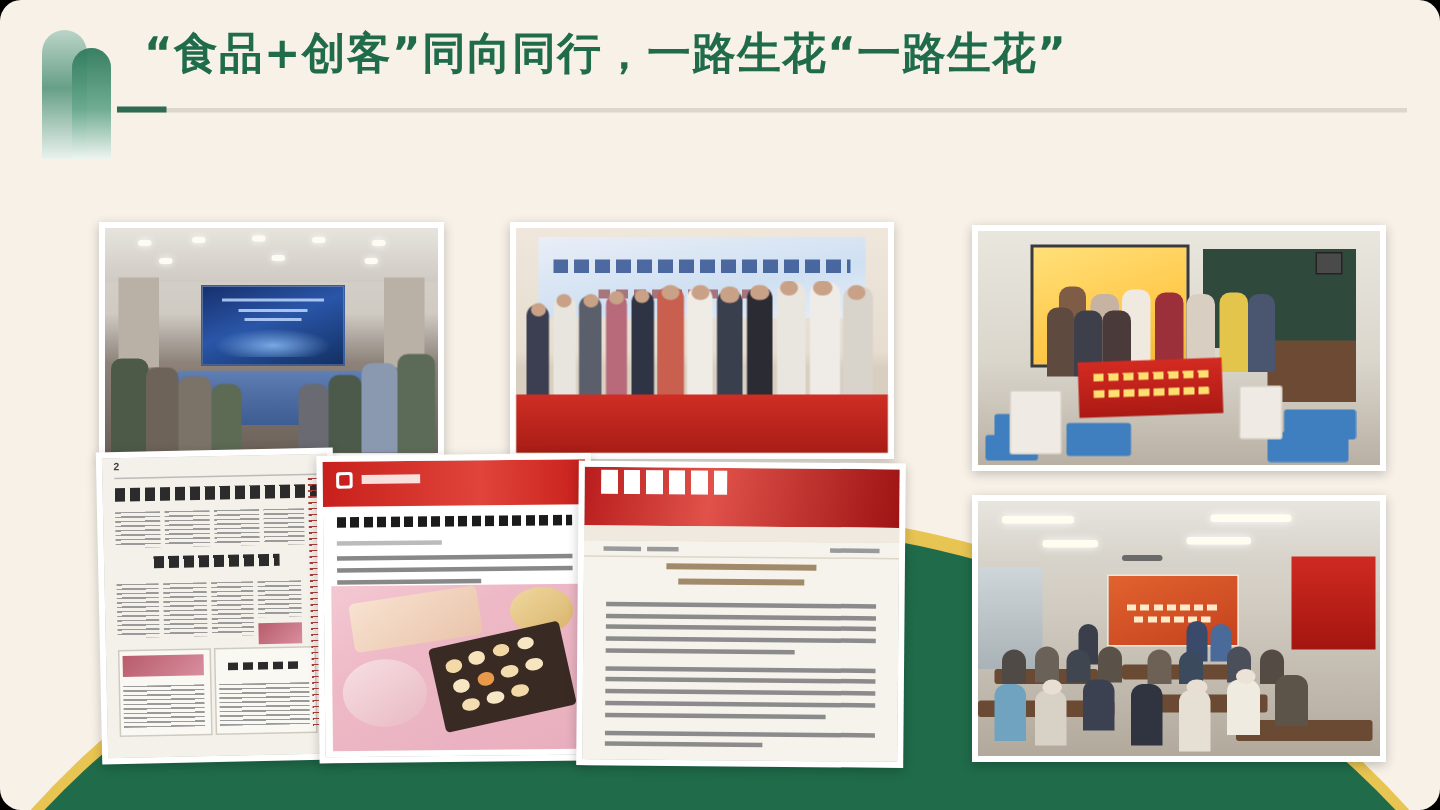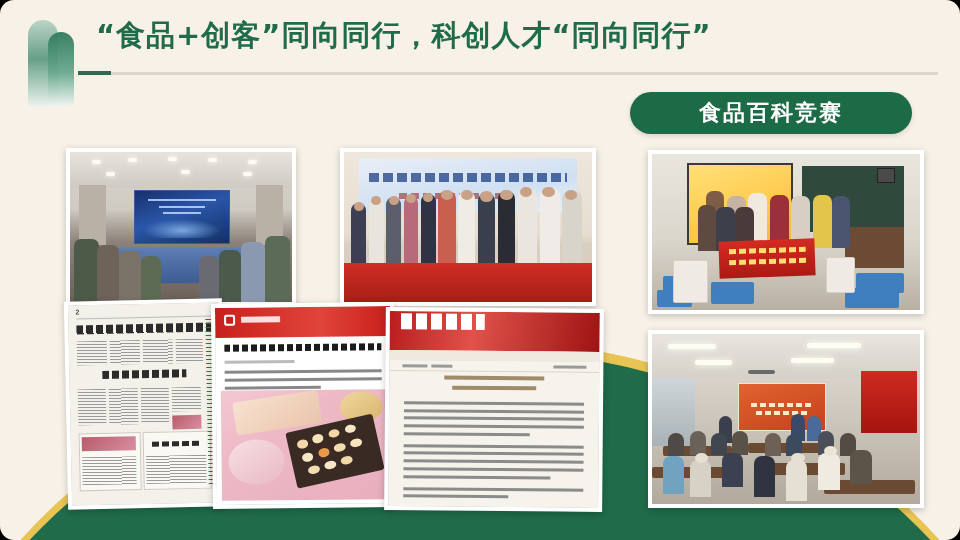--- a/index.html
+++ b/index.html
@@ -153,25 +153,24 @@
   <div class="arc-wrap">
     <div class="arc-gold"></div>
     <div class="arc-green"></div>
   </div>
 
   <div class="pillars">
     <div class="pillar back"></div>
     <div class="pillar front"></div>
   </div>
 
-  <div class="title">“食品+创客”同向同行，科创人才“同向同行”</div>
+  <div class="title">“食品+创客”同向同行，一路生花“一路生花”</div>
   <div class="rule"></div>
   <div class="rule-accent"></div>
 
-  <div class="banner" id="banner-right">食品百科竞赛</div>
 
   <div class="ph" id="photo-conference">
     <div class="inner">
         <div class="conf">
       <div class="ceil"></div>
       <div class="lamp" style="left:10%;top:5%"></div>
           <div class="lamp" style="left:26%;top:4%"></div>
       <div class="lamp" style="left:44%;top:3%"></div>
           <div class="lamp" style="left:62%;top:4%"></div>
       <div class="lamp" style="left:80%;top:5%"></div>

